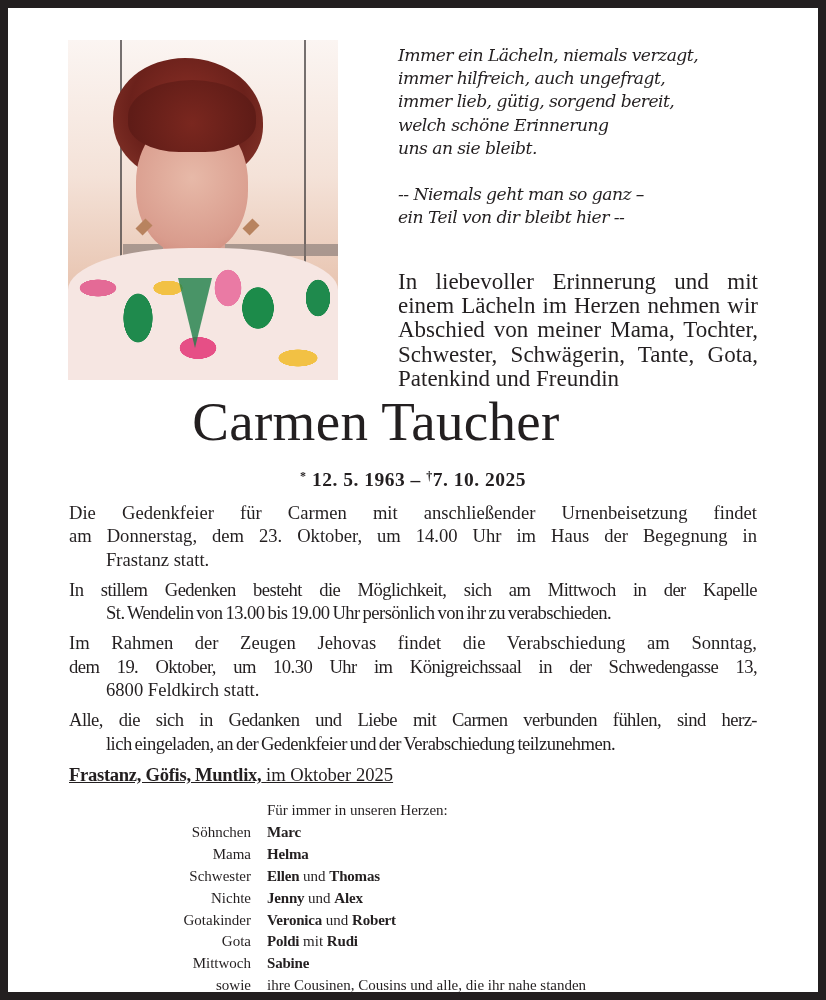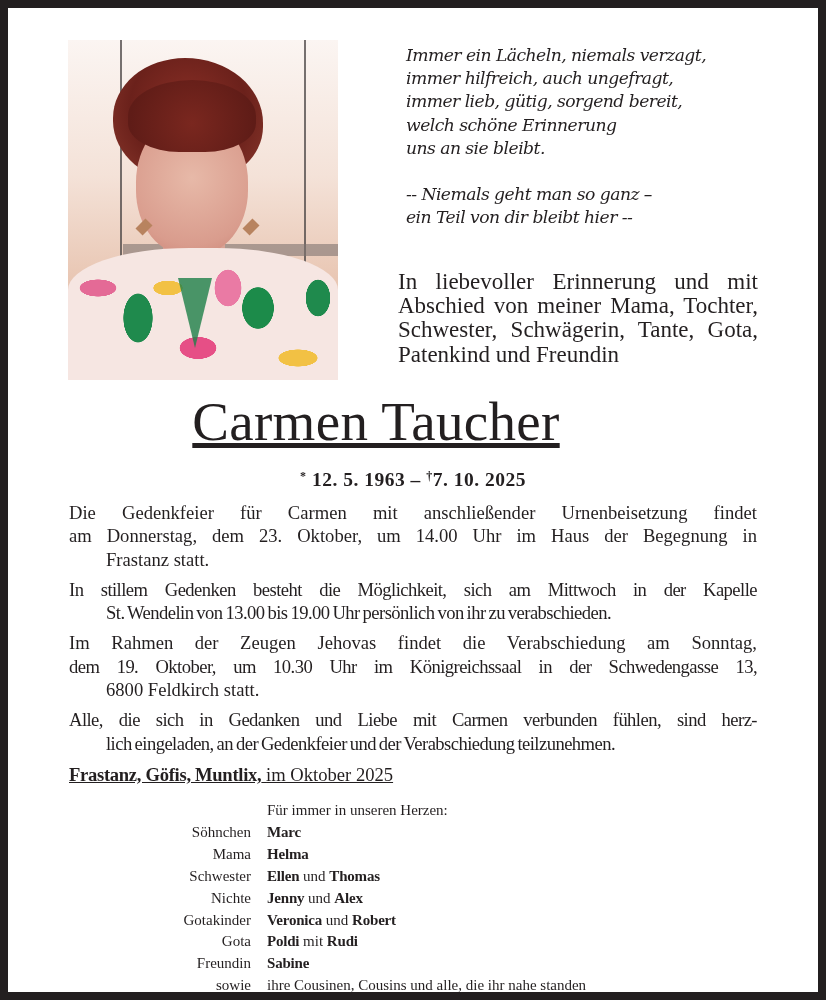--- a/index.html
+++ b/index.html
@@ -33,30 +33,30 @@
         radial-gradient(ellipse 26px 34px at 190px 60px, #1c8b4a 60%, transparent 62%),
         radial-gradient(ellipse 32px 14px at 230px 110px, #f2c144 60%, transparent 62%),
         radial-gradient(ellipse 20px 30px at 250px 50px, #1f8a4d 60%, transparent 62%),
         radial-gradient(ellipse 24px 12px at 100px 40px, #f2c144 60%, transparent 62%),
         radial-gradient(ellipse 22px 30px at 160px 40px, #ea7aa4 60%, transparent 62%),
         #f6e6e2; }
     .photo .collar { position: absolute; left: 110px; top: 238px; width: 34px; height: 70px; background: #1e8049; clip-path: polygon(0 0, 100% 0, 50% 100%); opacity: .8; }
 
     .poem { position: absolute; left: 390px; top: 36px; font-style: italic; font-size: 17.2px; line-height: 23.2px;
       font-family: "DejaVu Serif", "Liberation Serif", serif; letter-spacing: -0.55px; }
-    .poem .line { display: block; white-space: nowrap; margin-left: 8px; }
+    .poem .line { display: block; white-space: nowrap; }
     .poem .gap { display: block; height: 23px; }
 
     .intro { position: absolute; left: 390px; top: 262px; width: 360px; font-size: 23px; line-height: 24.2px;
       text-align: justify; font-family: "Liberation Serif", serif; }
     .intro .line { display: block; text-align: justify; text-align-last: justify; }
     .intro .line.last { text-align-last: left; }
 
     .name { position: absolute; left: 0; top: 382px; width: 736px; text-align: center;
-      font-family: "Liberation Serif", serif; font-size: 55px; line-height: 64px; letter-spacing: 0.3px; text-decoration: underline; }
+      font-family: "Liberation Serif", serif; font-size: 55px; line-height: 64px; letter-spacing: 0.3px; }
     .dates { position: absolute; left: 0; top: 456px; width: 810px; text-align: center;
       font-family: "Liberation Serif", serif; font-weight: bold; font-size: 19.5px; line-height: 24px; letter-spacing: 0.5px; }
     .dates sup { font-size: 12px; vertical-align: 6px; }
 
     .body { position: absolute; left: 61px; top: 493px; width: 688px; font-family: "Liberation Serif", serif;
       font-size: 18.6px; line-height: 23.3px; }
     .body p { margin: 0 0 7px 0; }
     .body .line { display: block; text-align: justify; text-align-last: justify; white-space: nowrap; }
     .body .line.last { text-align-last: left; margin-left: 37px; }
     .body .line.cond { letter-spacing: -0.55px; word-spacing: -1.2px; }
@@ -95,20 +95,21 @@
     <span class="line">immer lieb, gütig, sorgend bereit,</span>
     <span class="line">welch schöne Erinnerung</span>
     <span class="line">uns an sie bleibt.</span>
     <span class="gap"></span>
     <span class="line">-- Niemals geht man so ganz –</span>
     <span class="line">ein Teil von dir bleibt hier --</span>
   </div>
 
   <div class="intro">
     <span class="line">In liebevoller Erinnerung und mit</span>
+    <span class="line">einem Lächeln im Herzen nehmen wir</span>
     <span class="line">Abschied von meiner Mama, Tochter,</span>
     <span class="line">Schwester, Schwägerin, Tante, Gota,</span>
     <span class="line last">Patenkind und Freundin</span>
   </div>
 
   <div class="name">Carmen Taucher</div>
 
   <div class="dates">
     <sup>*</sup>
     <span>12. 5. 1963</span>
@@ -165,21 +166,21 @@
     </div>
     <div class="row">
       <span class="rel">Gotakinder</span>
       <span class="who"><b>Veronica</b> <span>und</span> <b>Robert</b></span>
     </div>
     <div class="row">
       <span class="rel">Gota</span>
       <span class="who"><b>Poldi</b> <span>mit</span> <b>Rudi</b></span>
     </div>
     <div class="row">
-      <span class="rel">Freundin</span>
+      <span class="rel">Mittwoch</span>
       <span class="who"><b>Sabine</b></span>
     </div>
     <div class="row">
       <span class="rel">sowie</span>
       <span class="who">ihre Cousinen, Cousins und alle, die ihr nahe standen</span>
     </div>
   </div>
 
 </div>
 

